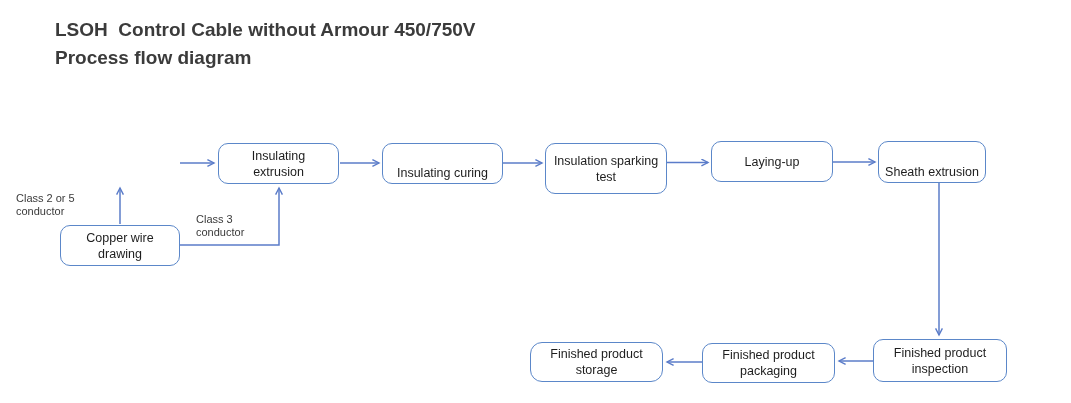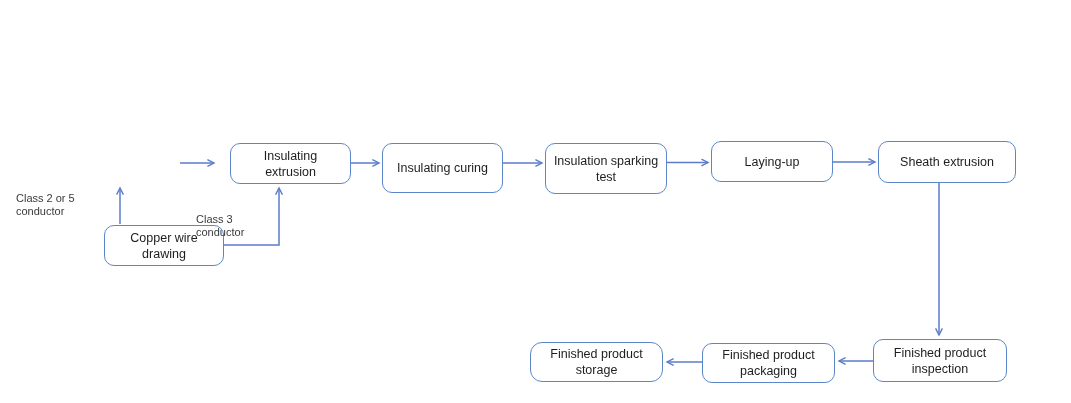--- a/index.html
+++ b/index.html
@@ -41,44 +41,45 @@
     display: flex;
     align-items: center;
     justify-content: center;
     text-align: center;
     font-size: 12.5px;
     line-height: 1.28;
     color: #1d1d1d;
     padding: 2px 6px;
   }
   .n-twisting   { left: 59px;  top: 143px; width: 121px; height: 41px; }
-  .n-insul-ext  { left: 218px; top: 143px; width: 121px; height: 41px; margin-left: 12px; }
-  .n-insul-cur  { left: 382px; top: 143px; width: 121px; height: 50px; }
+  .n-insul-ext  { left: 218px; top: 143px; width: 121px; height: 41px; }
+  .n-insul-cur  { left: 382px; top: 143px; width: 121px; height: 41px; align-items: flex-end; }
   .n-spark      { left: 545px; top: 143px; width: 122px; height: 51px; }
   .n-laying     { left: 711px; top: 141px; width: 122px; height: 41px; }
-  .n-sheath     { left: 878px; top: 141px; width: 138px; height: 42px; }
-  .n-copper     { left: 60px;  top: 225px; width: 120px; height: 41px; margin-left: 44px; }
+  .n-sheath     { left: 878px; top: 141px; width: 108px; height: 42px; align-items: flex-end; }
+  .n-copper     { left: 60px;  top: 225px; width: 120px; height: 41px; }
   .n-inspect    { left: 873px; top: 339px; width: 134px; height: 43px; }
   .n-package    { left: 702px; top: 343px; width: 133px; height: 40px; }
   .n-storage    { left: 530px; top: 342px; width: 133px; height: 40px; border-radius: 12px; }
   .edge-label {
     position: absolute;
     font-size: 11px;
     line-height: 1.15;
     color: #3a3a3a;
     text-align: left;
   }
   .lbl-class2 { left: 16px;  top: 192px; width: 74px; }
   .lbl-class1 { left: 196px; top: 213px; width: 72px; }
 </style>
 </head>
 <body>
 
 <div class="canvas">
 
+  <div class="title"><span>LSOH  Control Cable without Armour 450/750V</span><br><span>Process flow diagram</span></div>
 
   <svg class="edges-svg" viewBox="0 0 1071 403">
     <defs>
       <marker id="head" markerWidth="10" markerHeight="9" refX="7.2" refY="4" orient="auto" markerUnits="userSpaceOnUse">
         <path d="M0.6,0.6 L7.2,4 L0.6,7.4" fill="none" stroke="#5b7cc9" stroke-width="1.4"></path>
       </marker>
     </defs>
     <g stroke="#5b7cc9" stroke-width="1.5" fill="none">
       <path d="M180,163 L214,163" marker-end="url(#head)"></path>
       <path d="M340,163 L379,163" marker-end="url(#head)"></path>

